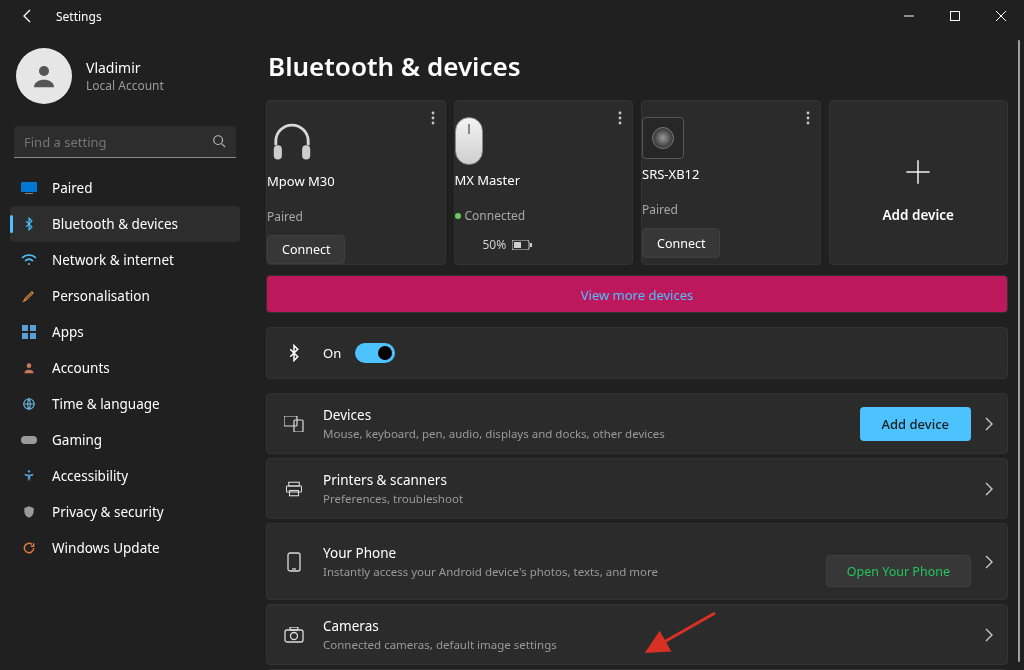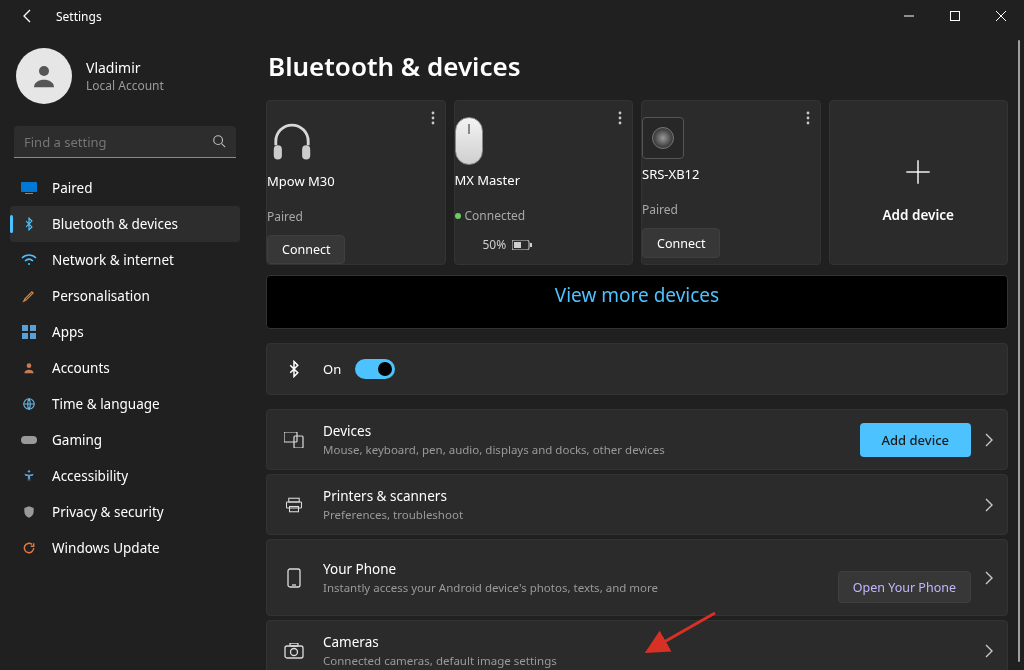--- a/index.html
+++ b/index.html
@@ -30,32 +30,32 @@
   .tile { flex:1; height:165px; background:#2b2b2b; border-radius:4px; position:relative; display:flex; flex-direction:column; align-items:flex-start; padding-top:16px; border:1px solid #333; }
   .tile .kebab { position:absolute; top:6px; right:6px; color:#c8c8c8; padding:4px; }
   .tile .dev-name { font-size:13px; margin-top:6px; }
   .tile .dev-status { font-size:12px; color:#a8a8a8; margin-top:18px; display:flex; align-items:center; gap:4px; }
   .dot-green { width:6px; height:6px; border-radius:50%; background:#6ccb5f; display:inline-block; }
   .tile button.connect { margin-top:10px; background:#373737; border:1px solid #3f3f3f; color:#fff; font-size:12.5px; height:30px; padding:4px 14px; border-radius:4px; cursor:default; }
   .tile .battery { font-size:12px; color:#cfcfcf; margin-top:12px; display:flex; align-items:center; gap:6px;margin-left:28px; }
   .tile-add { display:flex; align-items:center; justify-content:center; flex-direction:column; gap:20px; }
   .tile-add .plus { font-size:30px; color:#fff; }
   .tile-add .label { font-size:13.5px; font-weight:600; }
-  .viewmore { margin-top:10px; background:#000000; text-align:center; color:#4cc2ff; font-size:19px; height:54px; line-height:38px; border-radius:4px; border:1px solid #333; }
+  .viewmore { margin-top:10px; background:#be185d; text-align:center; color:#4cc2ff; font-size:13px; height:38px; line-height:38px; border-radius:4px; border:1px solid #333; }
   .row { background:#2b2b2b; border:1px solid #333; border-radius:4px; display:flex; align-items:center; padding:12px 14px; margin-top:14px; }
   .row .ricon { width:26px; height:26px; display:flex; align-items:center; justify-content:center; color:#dcdcdc; margin-right:16px; }
   .row .rtext { flex:1; }
   .row .rtext .rtitle { font-size:13.5px; }
   .row .rtext .rsub { font-size:11.5px; color:#9a9a9a; margin-top:2px; }
   .row .rright { display:flex; align-items:center; gap:14px; }
   .toggle { width:40px; height:20px; border-radius:10px; background:#4cc2ff; position:relative; }
   .toggle .knob { position:absolute; right:3px; top:3px; width:14px; height:14px; border-radius:50%; background:#000; }
   .on-label { font-size:13px; color:#fff; }
   .btn-blue { background:#4cc2ff; color:#1b1b1b; font-size:13px; border:none; padding:8px 22px; border-radius:4px; font-weight:500; }
-  .btn-dark { background:#373737; border:1px solid #3f3f3f; color:#c4b5fd; font-size:12.5px; height:32px; padding:0 14px; border-radius:4px;margin-top:19px; }
+  .btn-dark { background:#373737; border:1px solid #3f3f3f; color:#22c55e; font-size:12.5px; height:32px; padding:0 20px; border-radius:4px;margin-top:19px; }
   .chevron { color:#c8c8c8; }
   .scrollhint { position:absolute; right:4px; top:8px; bottom:8px; width:2px; background:#9f9f9f; border-radius:1px; }
   svg { display:block; }
 
   
   .headphones { width:50px; height:50px; color:#d8d8d8; }
   .mouse-icon { width:28px; height:48px; border-radius:14px; background:linear-gradient(#f3f3f3,#cfcfcf); border:1px solid #888; position:relative; }
   .mouse-icon::after{ content:""; position:absolute; top:6px; left:50%; transform:translateX(-50%); width:2px; height:10px; background:#888; }
   .speaker { width:42px; height:42px; border-radius:4px; background:#272727; border:1px solid #555; display:flex; align-items:center; justify-content:center; }
   .speaker .driver { width:22px; height:22px; border-radius:50%; background:radial-gradient(circle,#999 0%,#444 60%,#222 100%); border:1px solid #777; }

